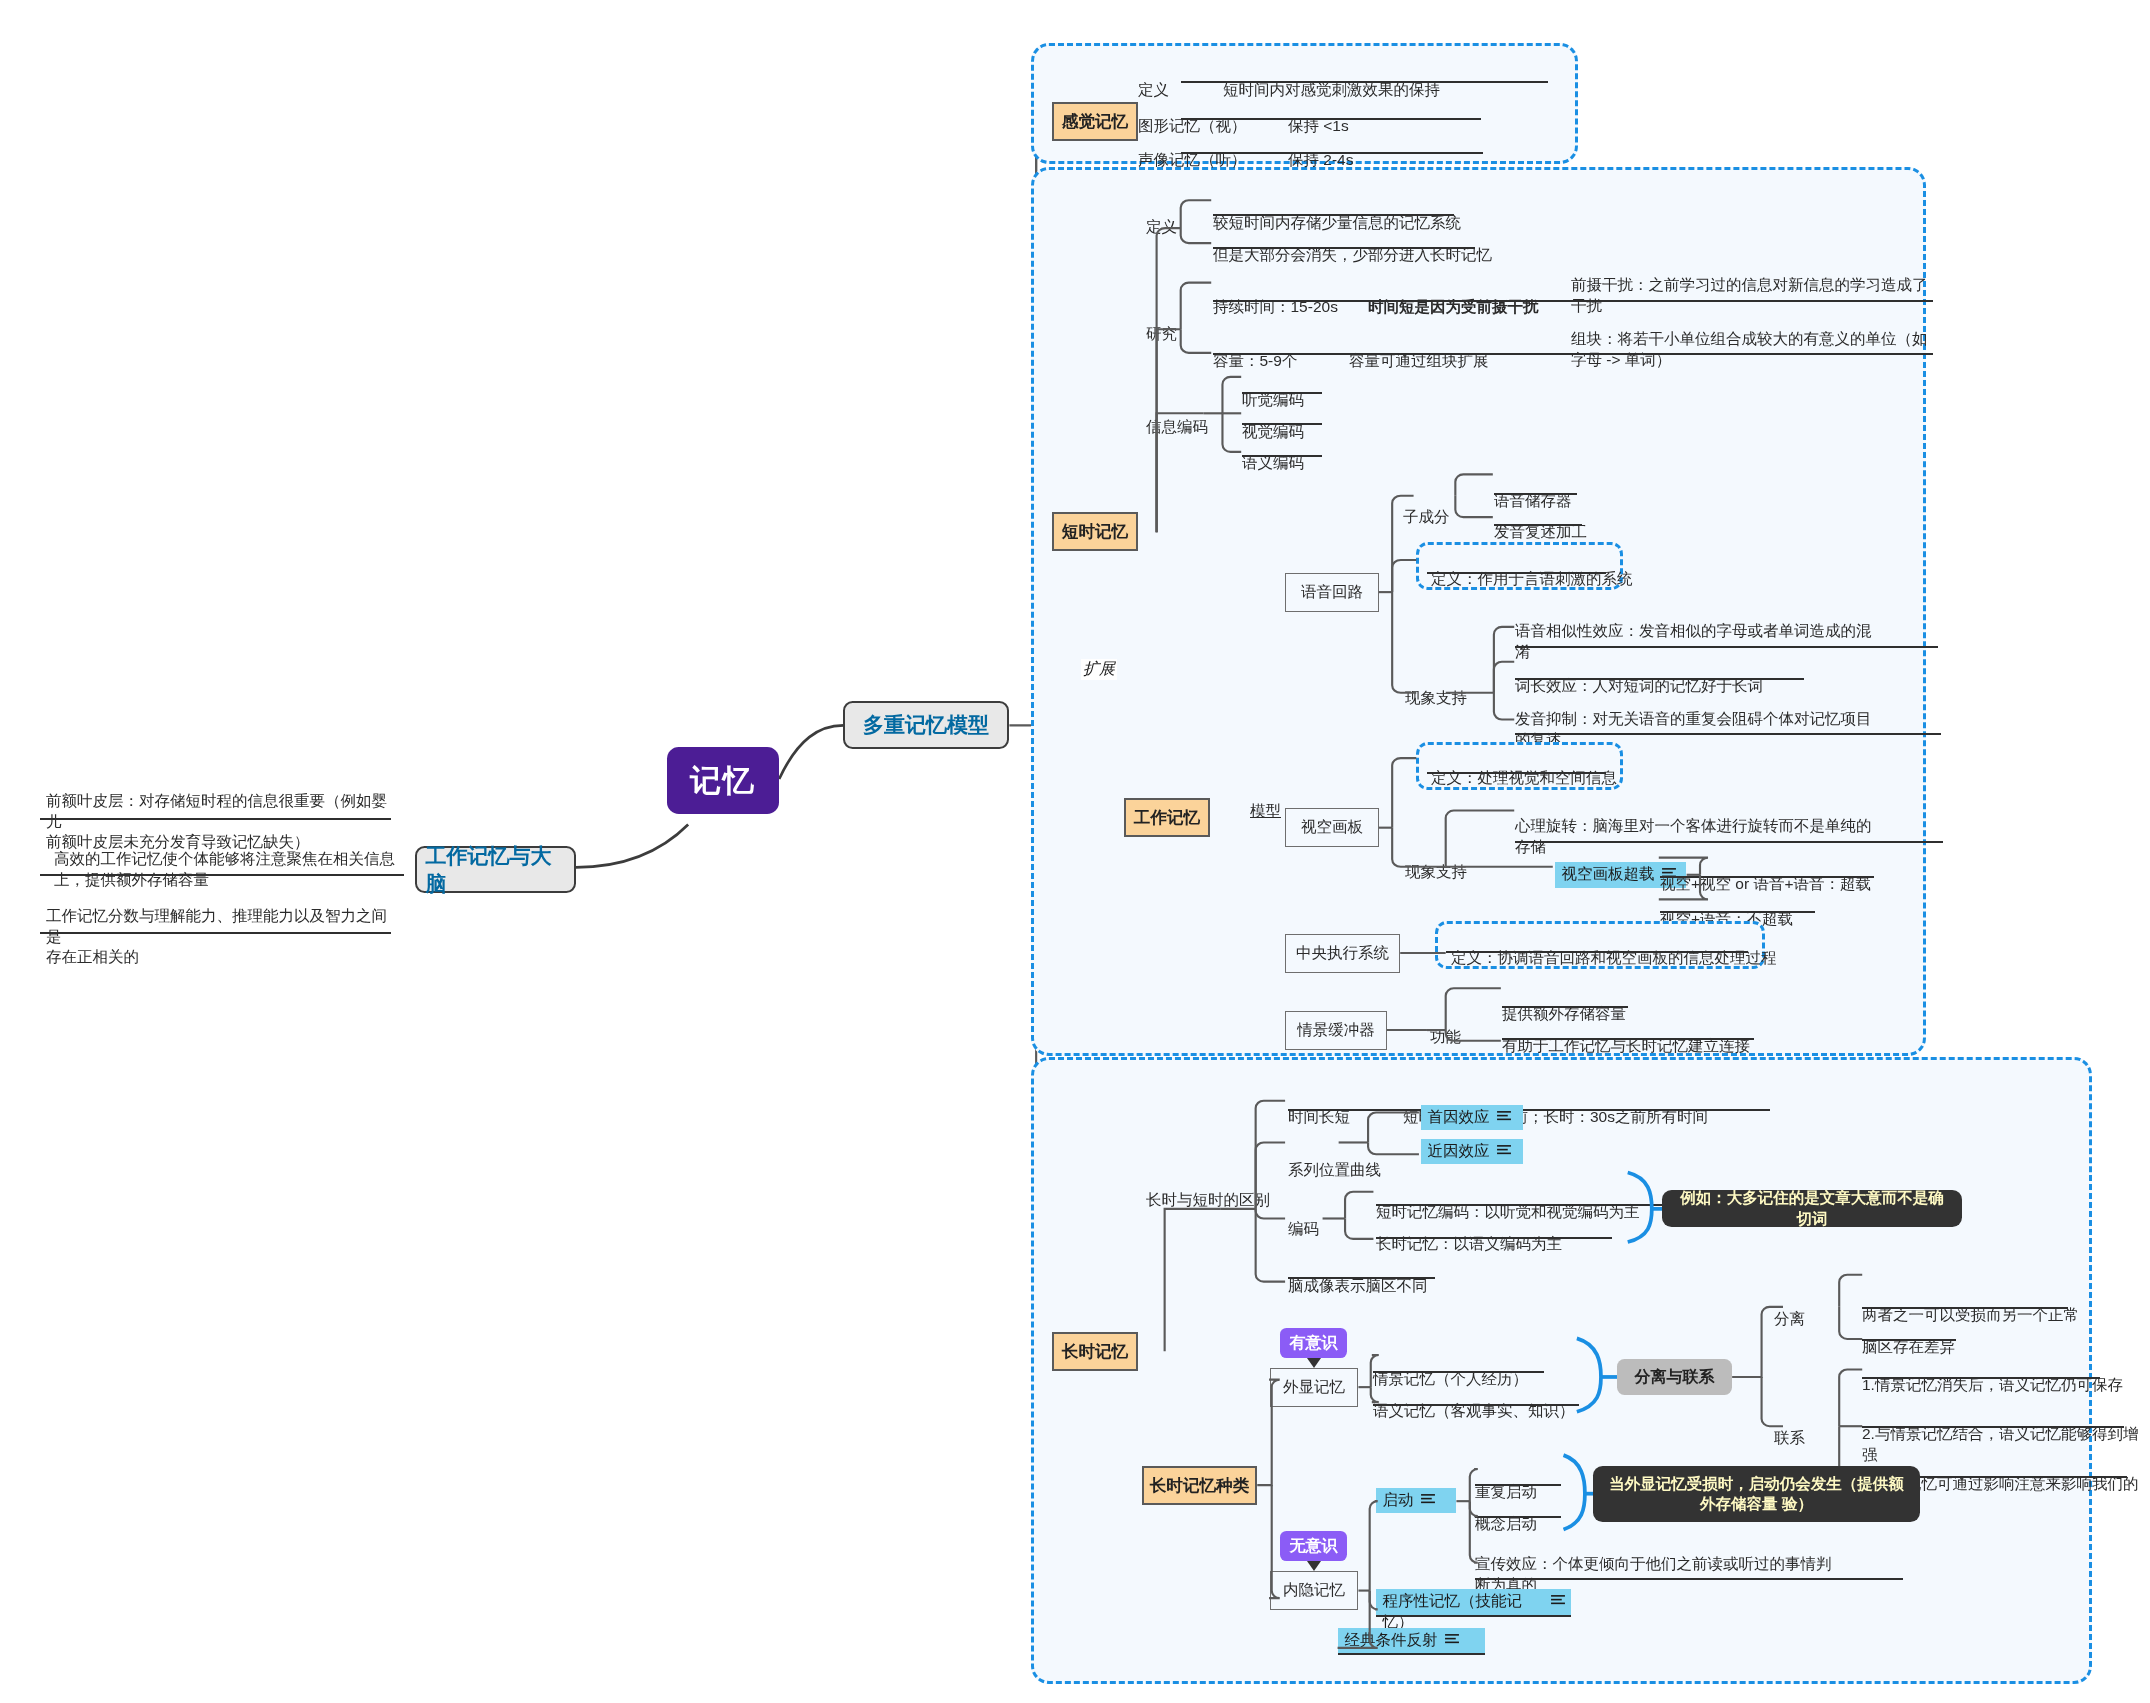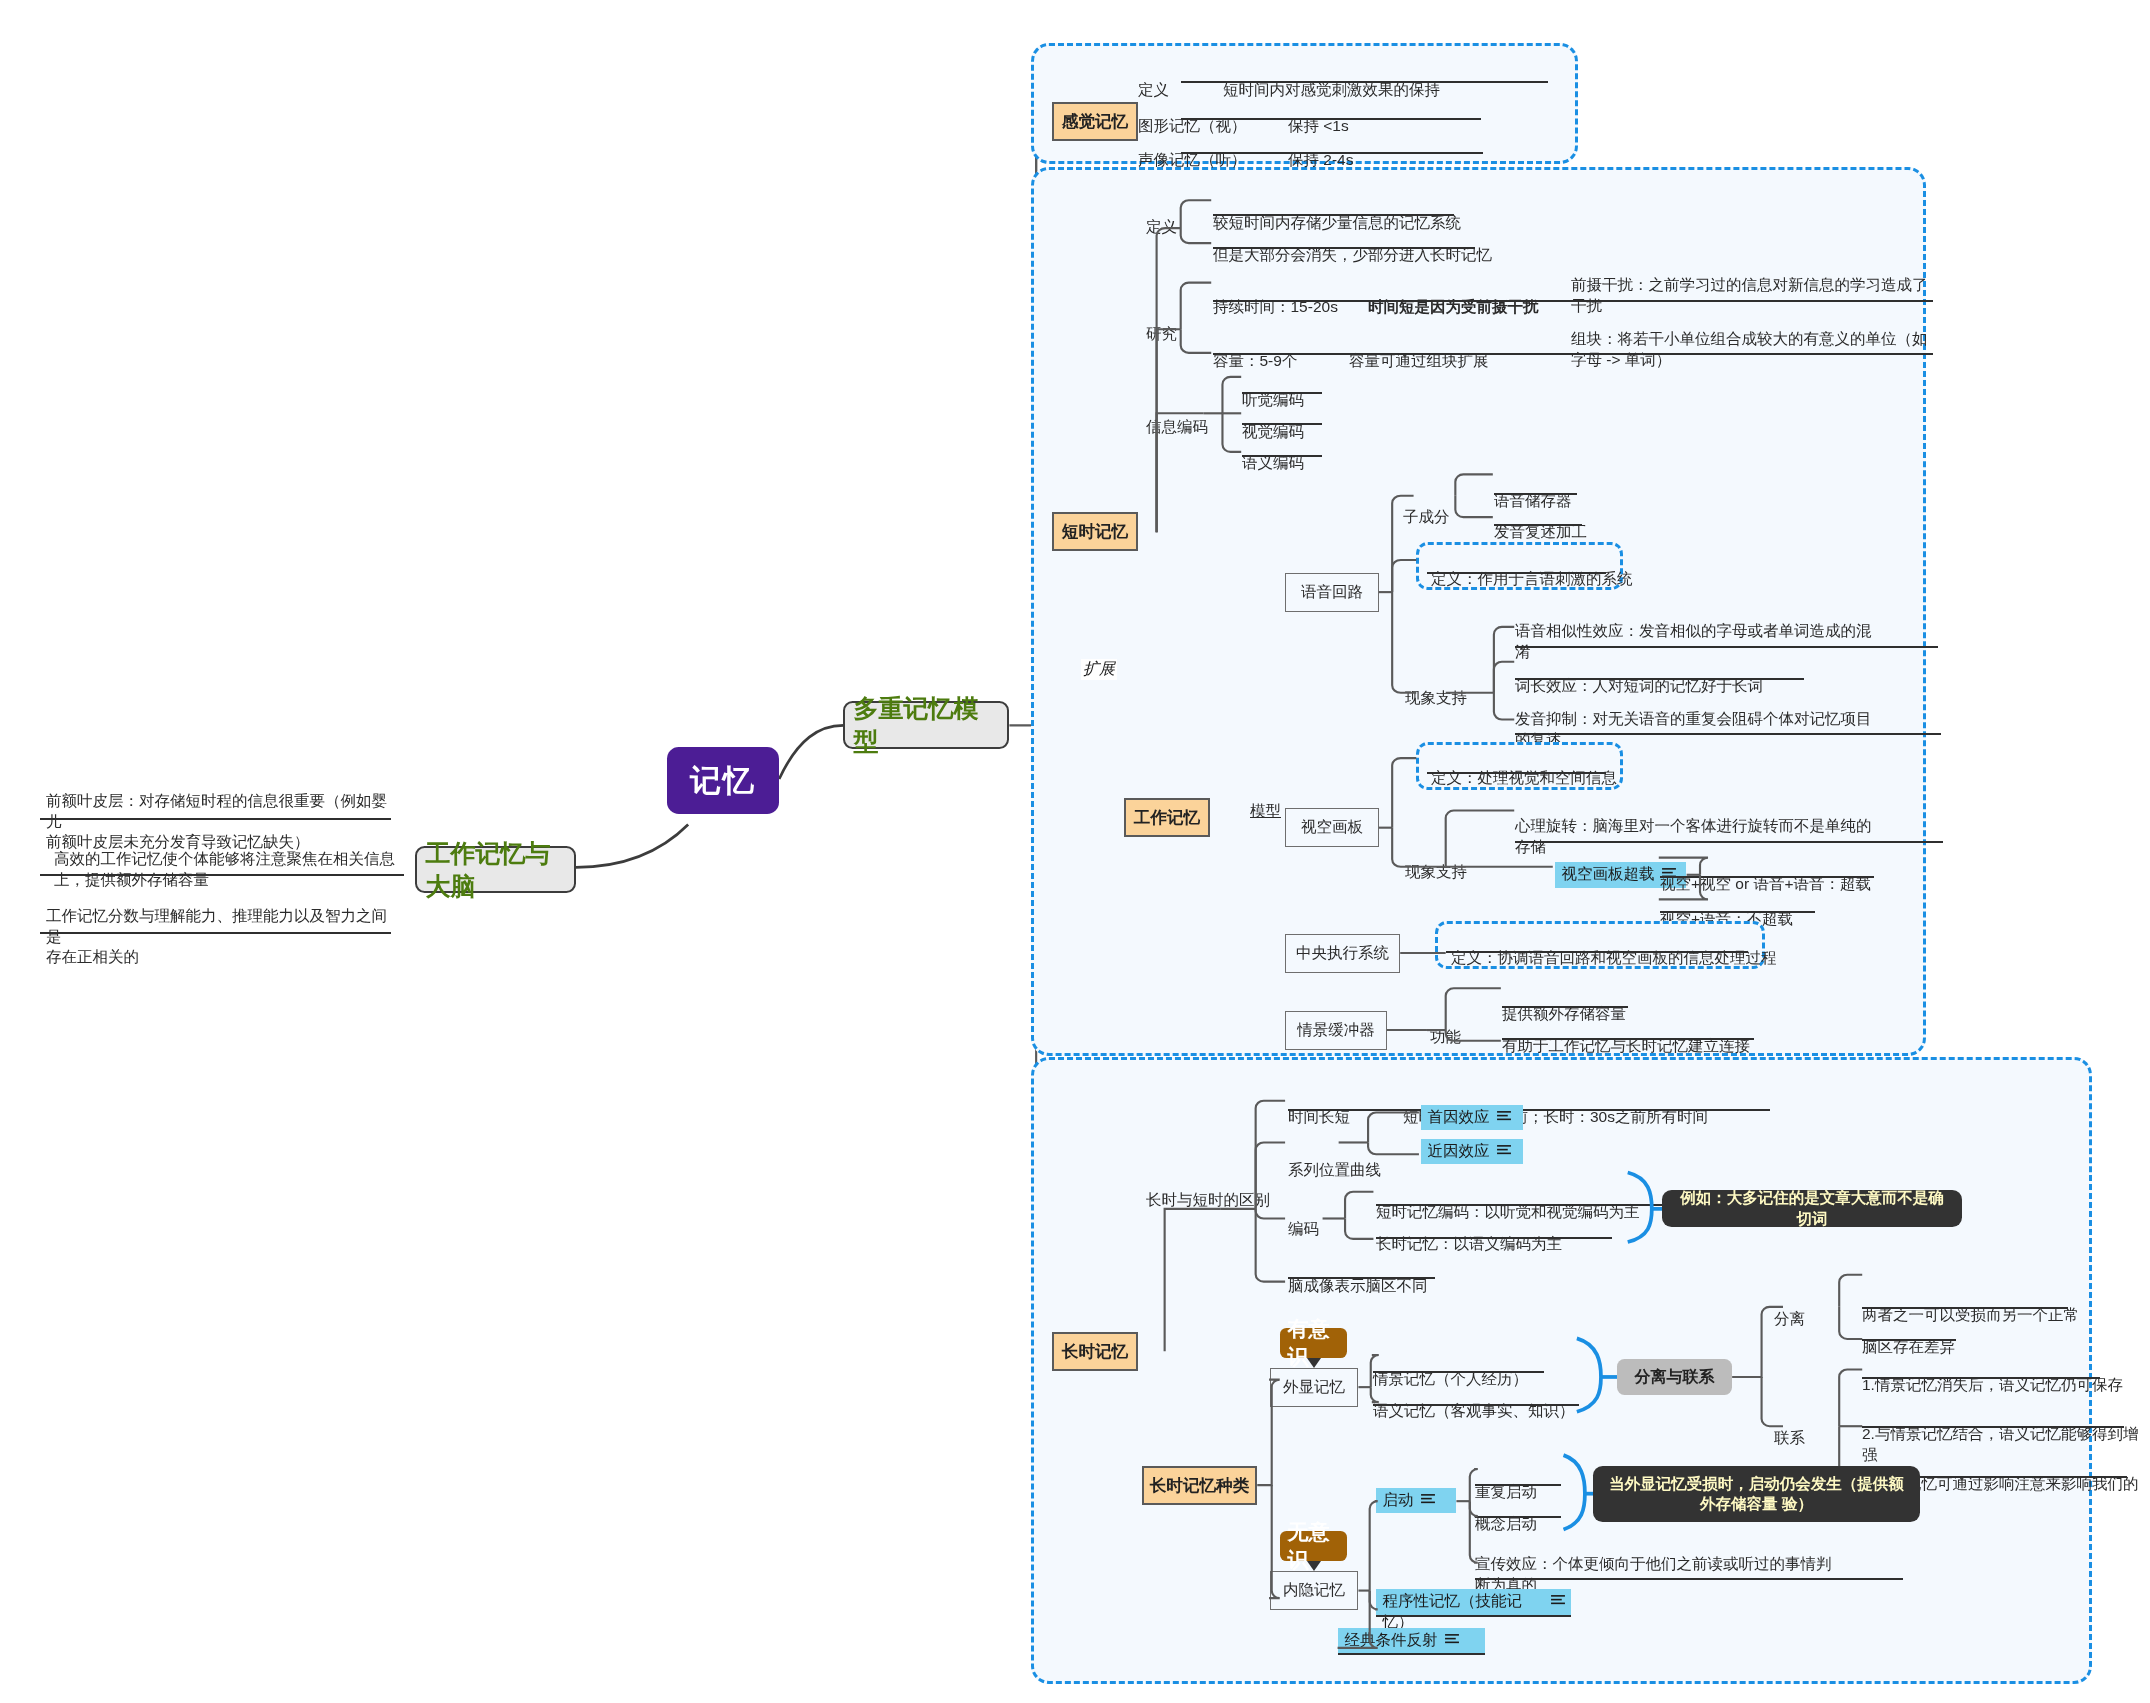--- a/index.html
+++ b/index.html
@@ -11,21 +11,21 @@
   .region{position:absolute;border:3.2px dashed #1a8fe3;border-radius:18px;background:#f4f9fe;}
 
   
   .node{position:absolute;box-sizing:border-box;}
 
   .root{background:#4c1d95;color:#ffffff;border-radius:11.8px;
         font-size:31px;font-weight:bold;display:flex;align-items:center;justify-content:center;
         letter-spacing:2.1px;}
 
   .l1grey{background:#e8e8e8;border:2.7px solid #3c3c3c;border-radius:9.6px;
-          font-size:25px;font-weight:bold;color:#4d7c0f;
+          font-size:21px;font-weight:bold;color:#0369a1;
           display:flex;align-items:center;justify-content:center;padding:0 8.6px;}
 
   .orange{background:#fbd39a;border:2.1px solid #5a5a5a;
           font-size:16.6px;font-weight:bold;color:#222;
           display:flex;align-items:center;justify-content:center;}
 
   .boxed{background:#f4f9fe;border:1.6px solid #6e6e6e;
          font-size:15.5px;color:#2b2b2b;
          display:flex;align-items:center;justify-content:center;}
 
@@ -39,21 +39,21 @@
         gap:8px;padding:2.1px 6.4px;}
   .cyan .hamb{display:inline-block;}
 
   .darkpill{background:#333333;color:#fef9c3;border-radius:9.6px;
             font-size:15.5px;font-weight:bold;line-height:1.32;
             display:flex;align-items:center;justify-content:center;text-align:center;padding:5.4px 11.8px;}
 
   .greypill{background:#bcbcbc;color:#222;border-radius:7.5px;font-size:16px;font-weight:bold;
             display:flex;align-items:center;justify-content:center;padding:0 9.6px;}
 
-  .tag{background:#a16207;color:#ffffff;border-radius:6.4px;font-size:21px;font-weight:bold;
+  .tag{background:#8b5cf6;color:#ffffff;border-radius:6.4px;font-size:16px;font-weight:bold;
        display:flex;align-items:center;justify-content:center;padding:0 7.5px;}
   .tag:after{content:"";position:absolute;left:50%;margin-left:-7px;bottom:-10.2px;
              width:0;height:0;border-left:7px solid transparent;border-right:7px solid transparent;
              border-top:10.7px solid #333333;}
 
   .dashbox{position:absolute;border:3.2px dashed #1a8fe3;border-radius:11.8px;background:#f4f9fe;}
 
   .edgelabel{position:absolute;font-size:16px;font-style:italic;color:#222;background:#ffffff;
              padding:0 2.1px;}
 </style>

